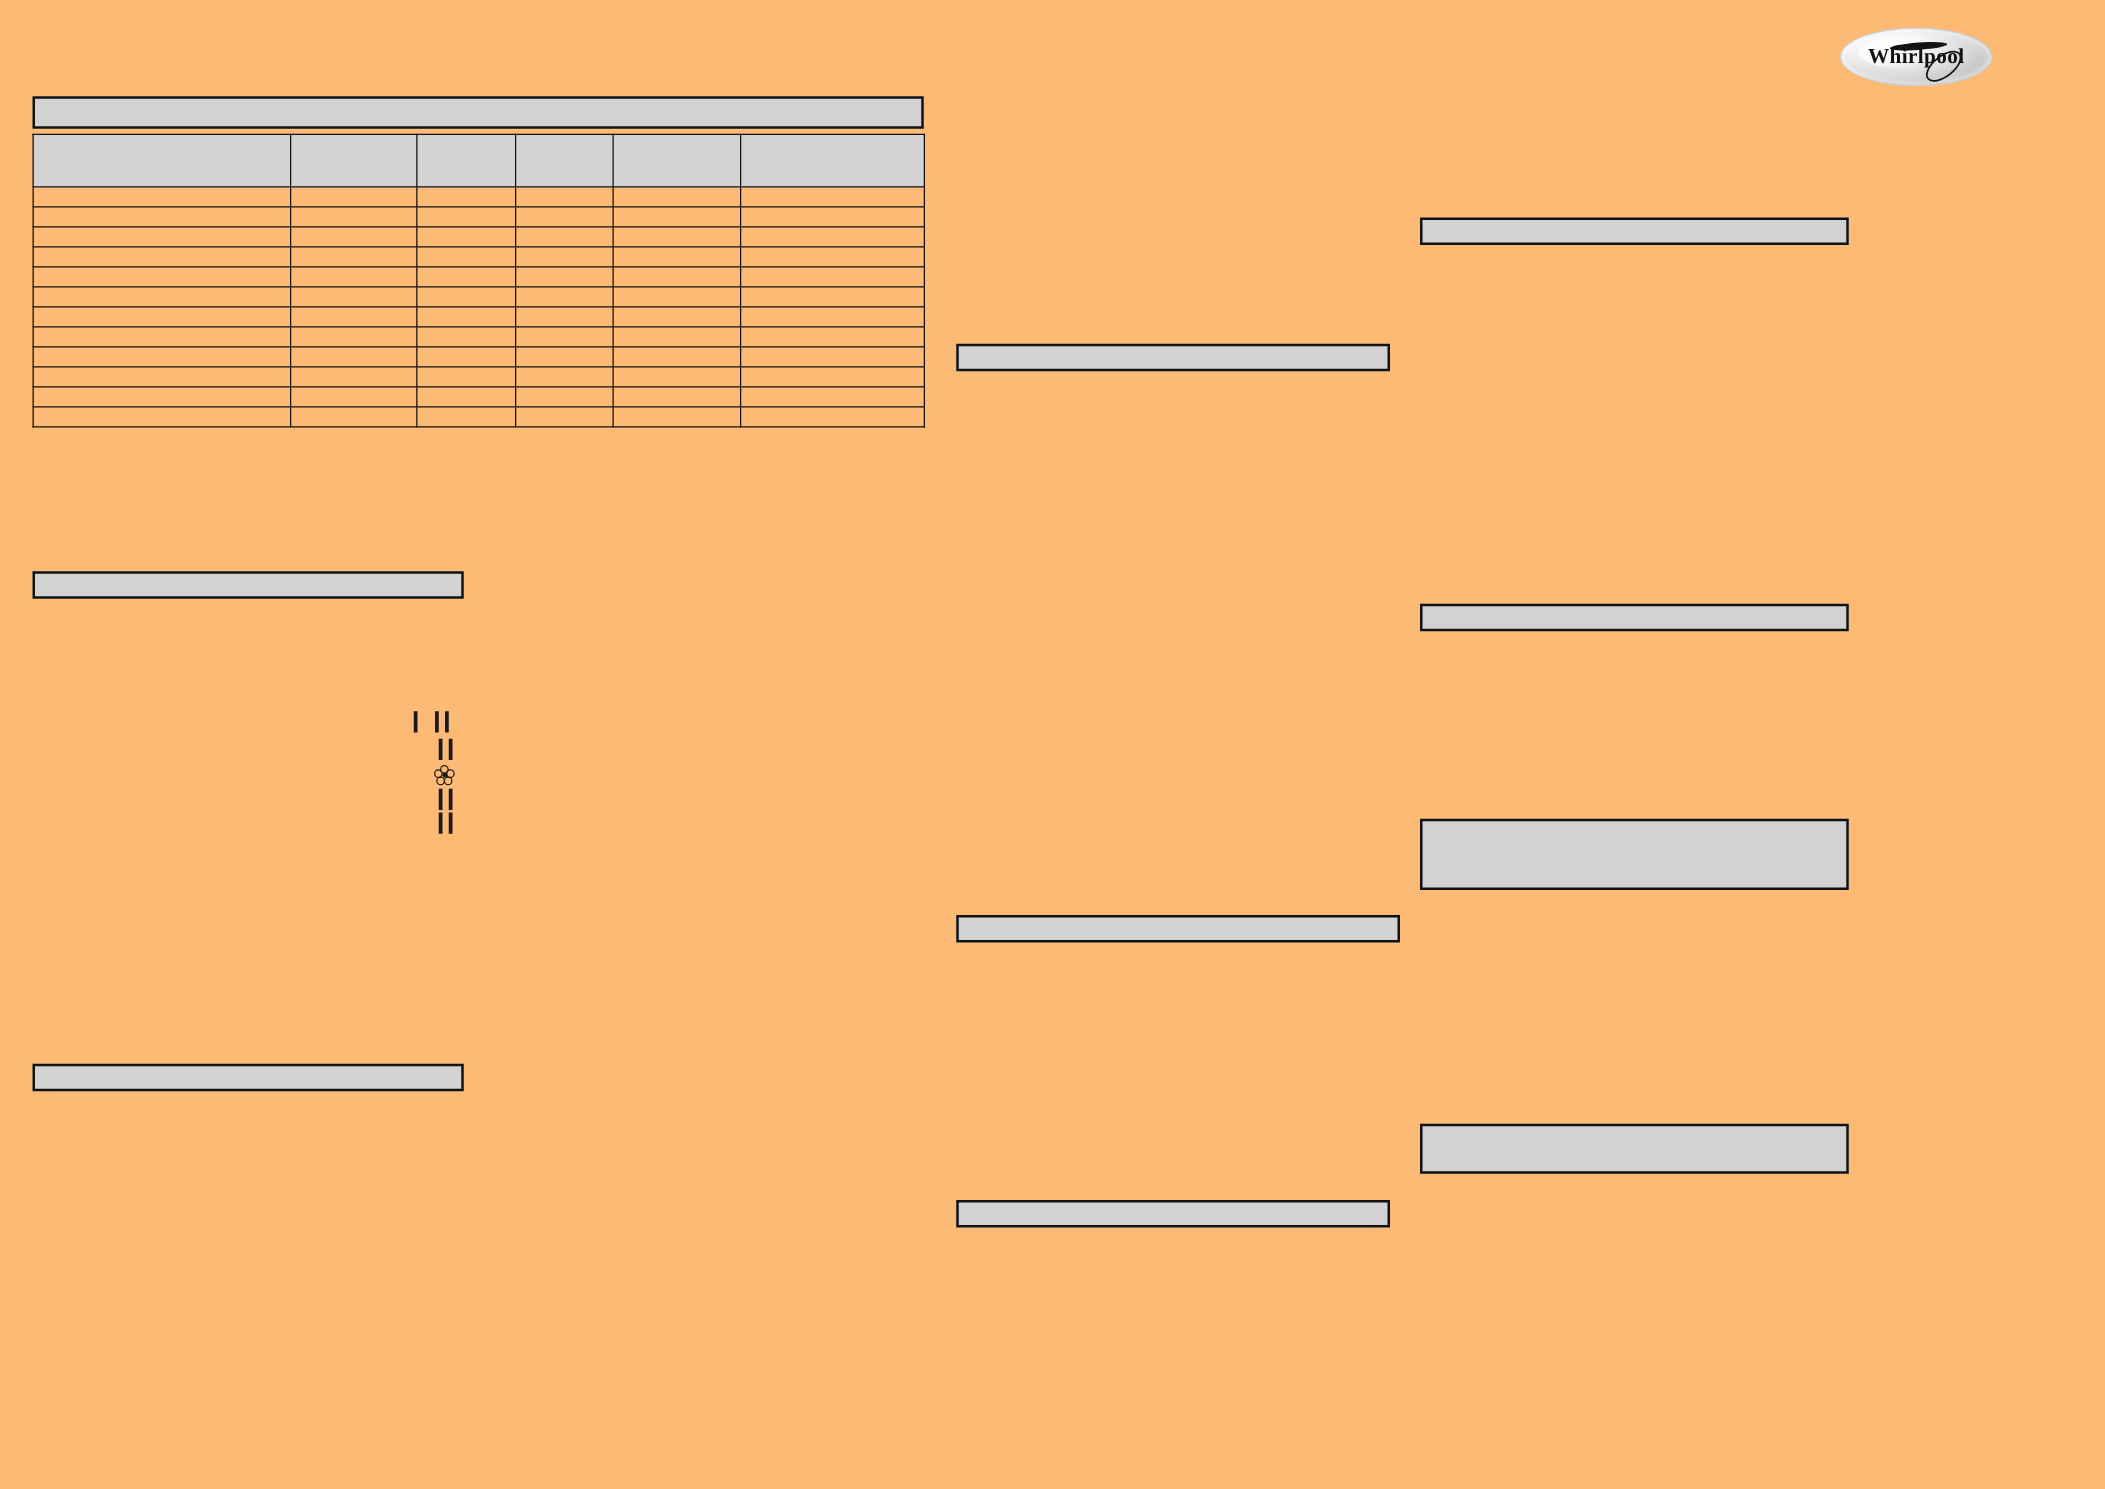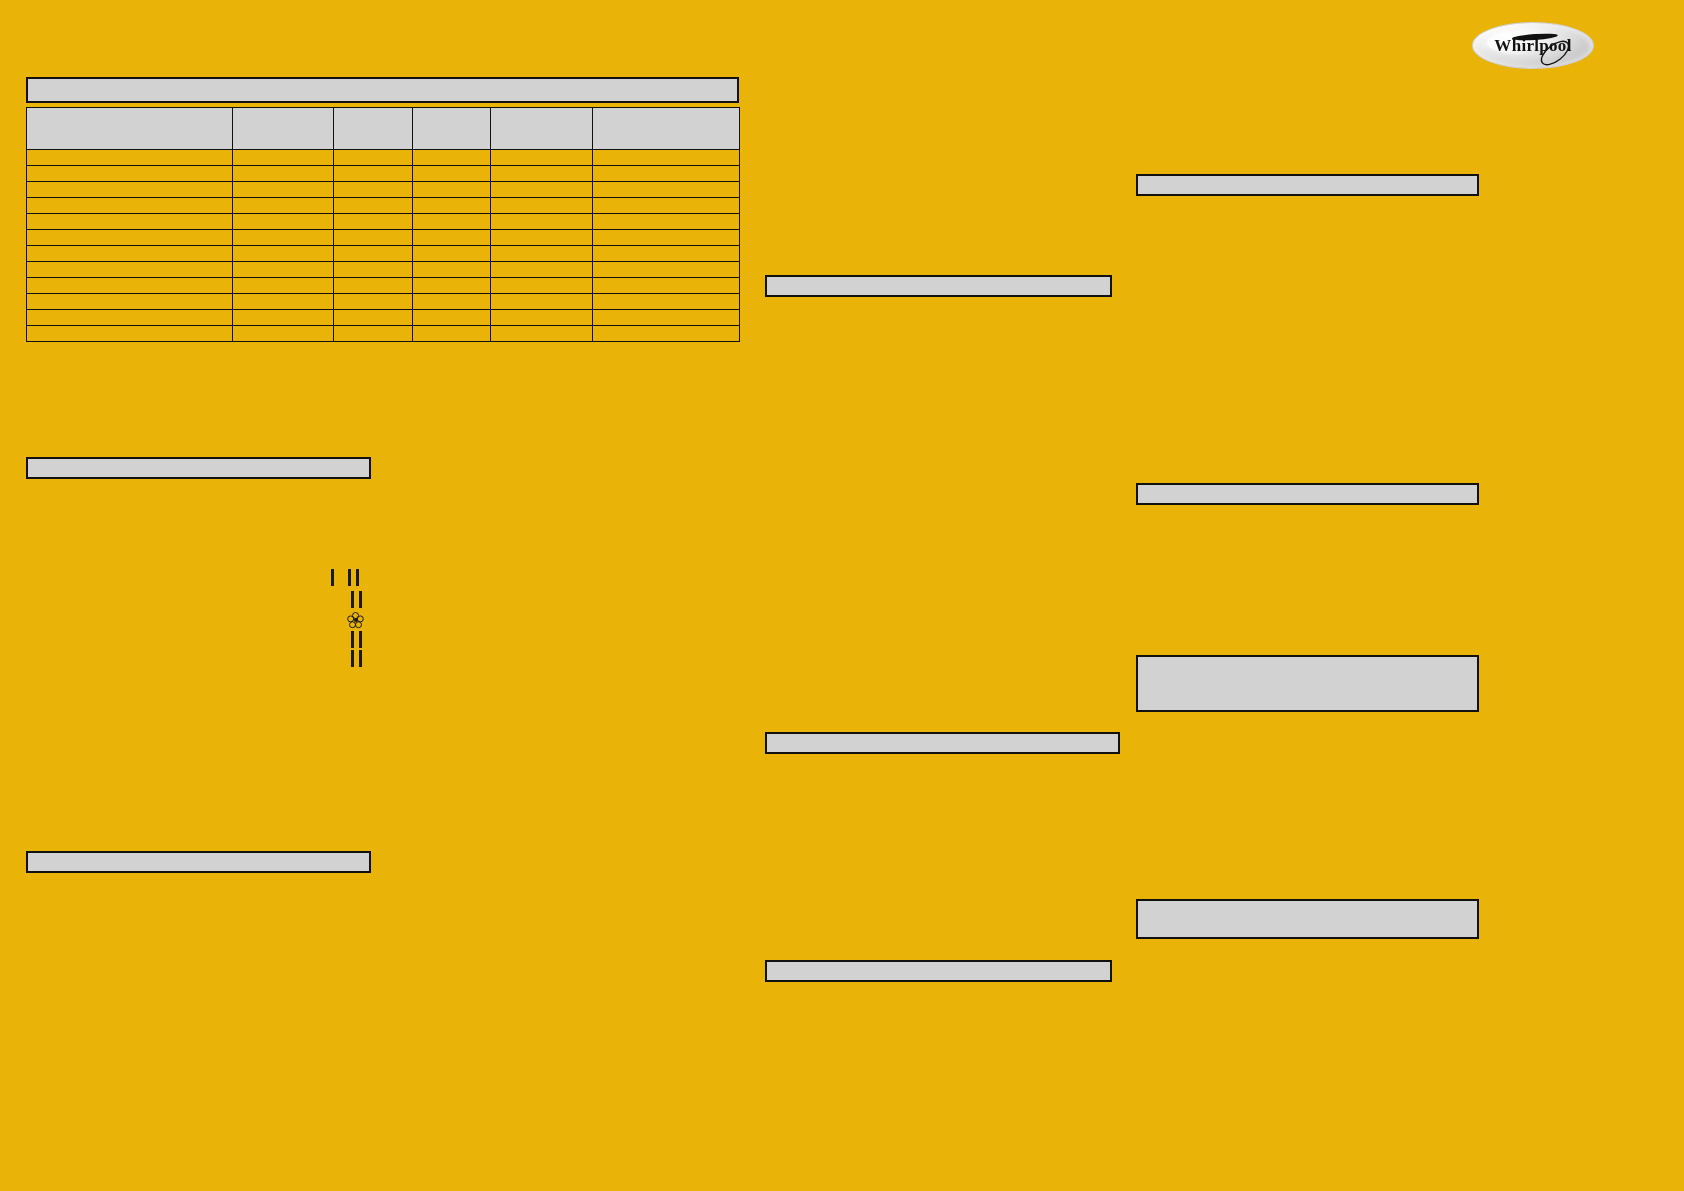--- a/index.html
+++ b/index.html
@@ -4,21 +4,21 @@
 <title>Whirlpool Product Sheet</title>
 <style>
   html,body{margin:0;padding:0;background:#ffffff;}
   body{
     width:1684px;height:1191px;
     position:relative;
     font-family:"Liberation Serif", serif;
     color:#000;
     overflow:hidden;
   }
-  .page{position:absolute;inset:0;background:#eab308;}
+  .page{position:absolute;inset:0;background:#fdba74;}
 
   
   .logo-wrap{
     position:absolute;
     left:1472px;top:22px;
     width:122px;height:47px;
   }
   .logo-oval{
     position:absolute;inset:0;
     border-radius:50%;

